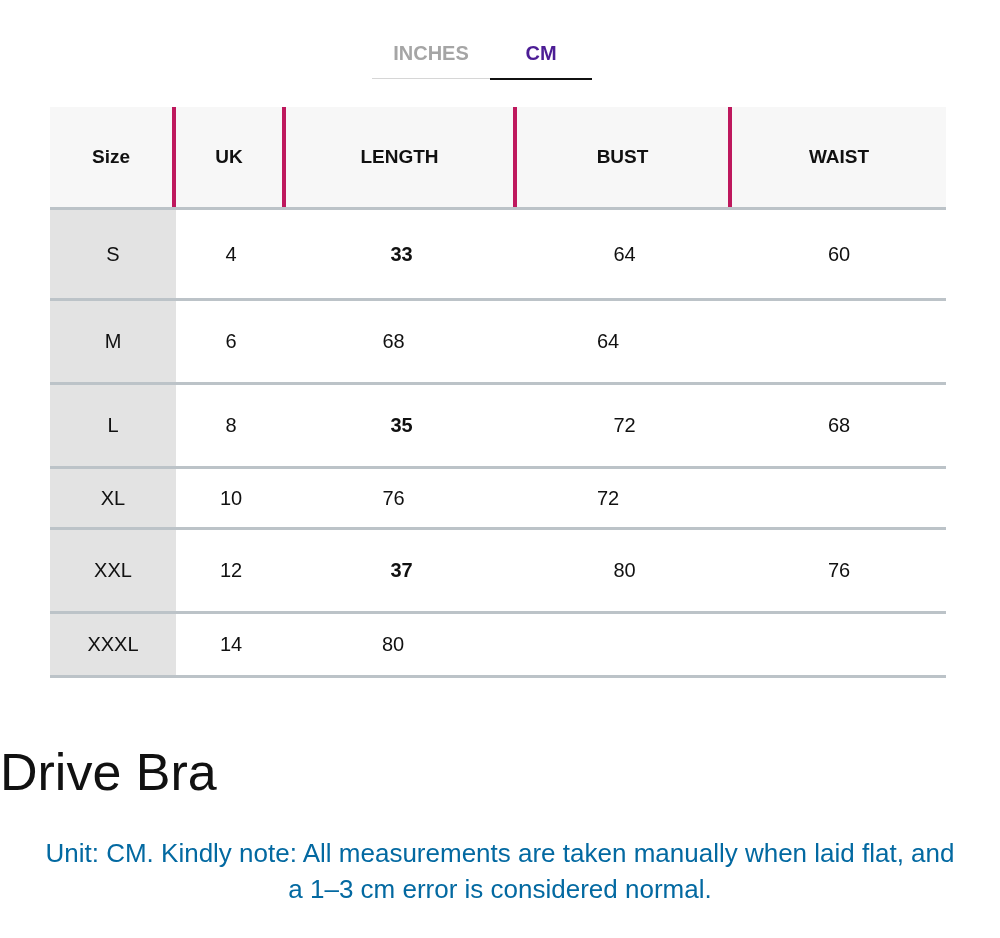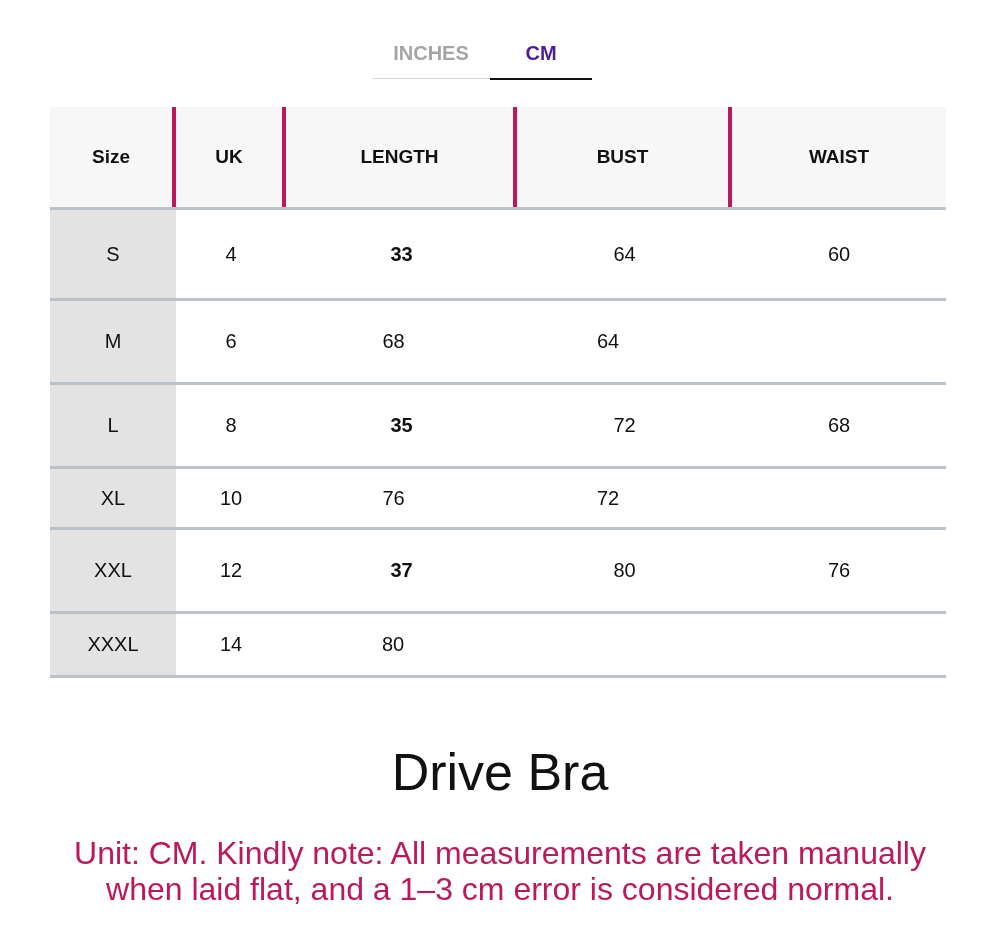--- a/index.html
+++ b/index.html
@@ -10,22 +10,22 @@
     .tab.active { left: 118px; width: 102px; color: #4c1d95; border-bottom: 2px solid #111; }
     .table { position: absolute; top: 107px; left: 50px; width: 896px; }
     .row { display: flex; width: 896px; border-bottom: 3px solid #bcc3c8; box-sizing: border-box; }
     .row.head { height: 103px; background: #f7f7f7; }
     .cell { display: flex; align-items: center; justify-content: center; font-size: 20px; box-sizing: border-box; }
     .head .cell { font-weight: bold; font-size: 19px; border-right: 4px solid #be185d; }
     .head .cell:last-child { border-right: none; }
     .c0 { width: 126px; } .c1 { width: 110px; } .c2 { width: 231px; font-weight: bold; } .c3 { width: 215px; } .c4 { width: 214px; }
     .row.body .c0 { background: #e3e3e3; }
     .row.body .cell { background-clip: padding-box; }
-    .title { position: absolute; top: 742px; left: 0; width: 1000px; text-align: center; font-size: 52px; color: #111; }
-    .note { position: absolute; top: 835px; left: 40px; width: 920px; text-align: center; font-size: 32px; line-height: 36px; color: #be185d; }
+    .title { position: absolute; top: 742px; left: 0; width: 1000px; text-align: left; font-size: 52px; color: #111; }
+    .note { position: absolute; top: 835px; left: 40px; width: 920px; text-align: center; font-size: 26px; line-height: 36px; color: #0369a1; }
   </style>
 </head>
 <body>
 
 <div class="tabs">
   <div class="tab inactive">INCHES</div>
   <div class="tab active">CM</div>
 </div>
 
 <div class="table">

